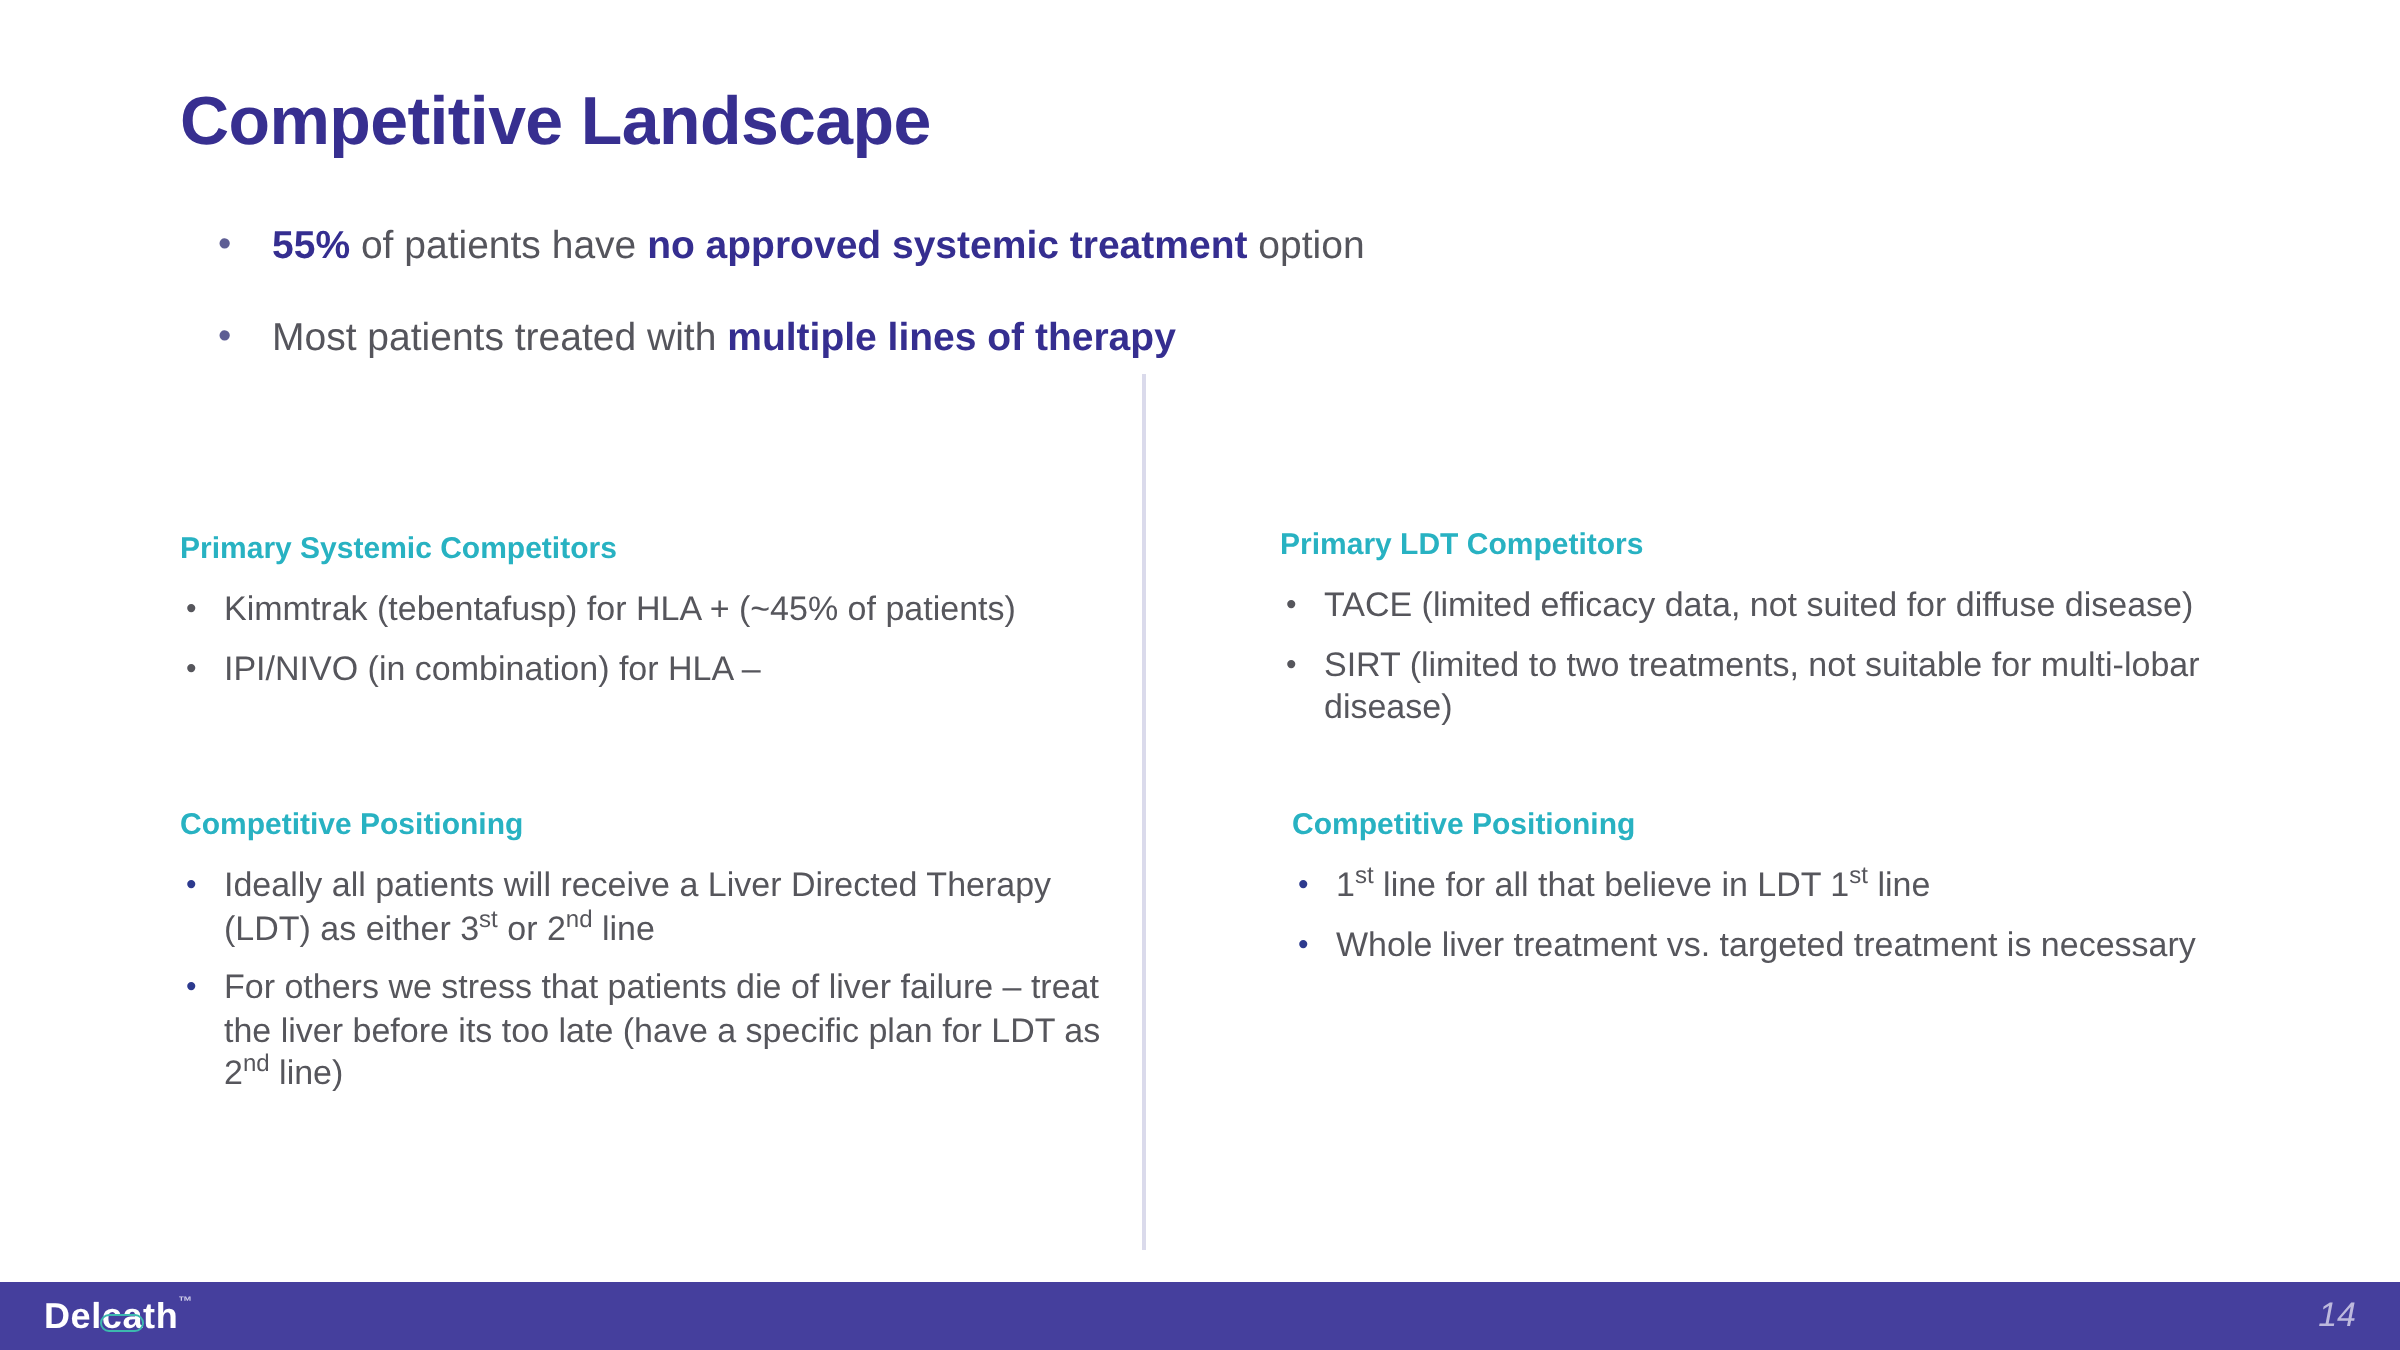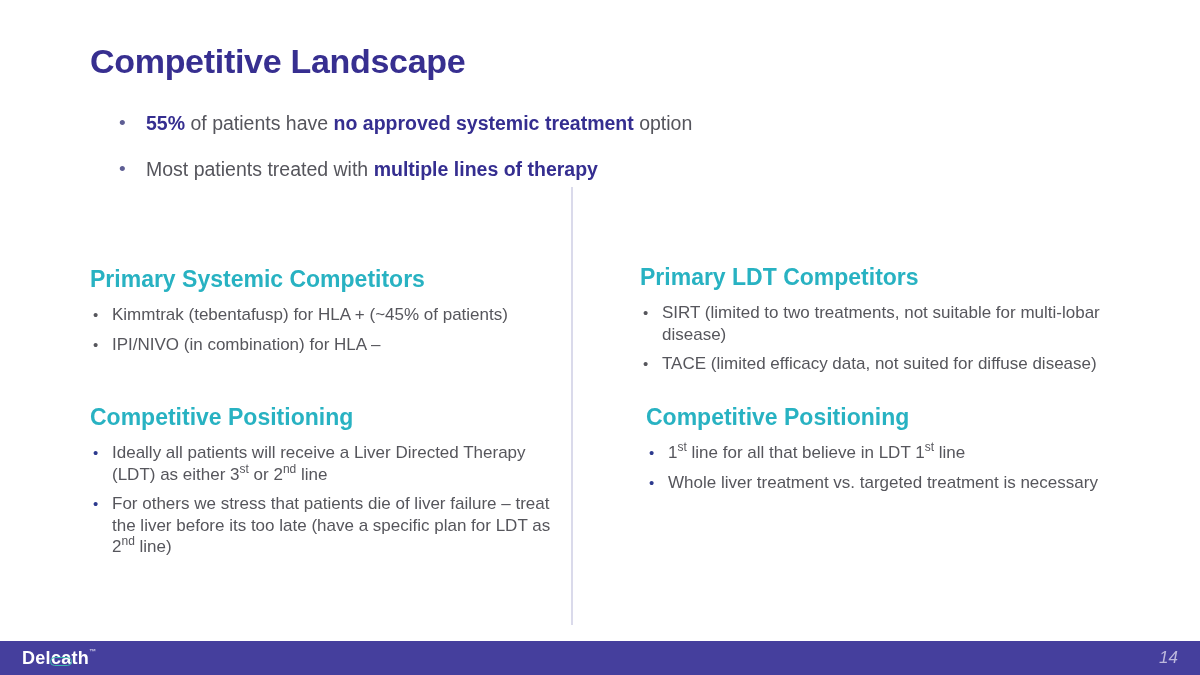--- a/index.html
+++ b/index.html
@@ -7,21 +7,21 @@
     position:relative; width:1200px; height:675px; background:#ffffff;
     font-family:"Liberation Sans", sans-serif; overflow:hidden;
     margin:0 auto;
   }
   
   .title {
     position:absolute; left:90px; top:42px;
     font-size:34px; font-weight:700; color:#372F90; letter-spacing:-0.3px;
   }
   
-  .intro { position:absolute; left:116px; top:110px; }
+  .intro { position:absolute; left:106px; top:110px; }
   .intro-item {
     position:relative; padding-left:30px; font-size:19.5px; color:#55555C;
     margin-bottom:20px; line-height:26px;
   }
   .intro-item::before {
     content:"\2022"; position:absolute; left:3px; top:0;
     color:#5E5E94; font-size:19px;
   }
   .accent { color:#352E90; font-weight:700; }
   
@@ -29,21 +29,21 @@
     position:absolute; left:571px; top:187px; width:2px; height:438px;
     background:#DADAEB;
   }
   
   .section { position:absolute; }
   #left-competitors  { left:90px;  top:266px; width:462px; }
   #left-positioning  { left:90px;  top:404px; width:462px; }
   #right-competitors { left:640px; top:264px; width:522px; }
   #right-positioning { left:646px; top:404px; width:518px; }
   .section-heading {
-    font-size:23px; font-weight:700; color:#28B2C2; margin:0 0 11px 0;
+    font-size:15px; font-weight:700; color:#28B2C2; margin:0 0 11px 0;
   }
   .bullet {
     position:relative; padding-left:22px; font-size:17px; line-height:21.5px;
     color:#56565C; margin-bottom:8px;
   }
   .bullet::before {
     content:"\2022"; position:absolute; left:3px; top:0; font-size:15px;
   }
   .gray-dot::before { color:#56565C; }
   .blue-dot::before { color:#2D3A8E; }
@@ -96,22 +96,22 @@
     <div class="bullet blue-dot">
       <span>Ideally all patients will receive a Liver Directed Therapy (LDT) as either 3</span><sup>st</sup><span> or 2</span><sup>nd</sup><span> line</span>
     </div>
     <div class="bullet blue-dot">
       <span>For others we stress that patients die of liver failure – treat the liver before its too late (have a specific plan for LDT as 2</span><sup>nd</sup><span> line)</span>
     </div>
   </div>
 
   <div class="section" id="right-competitors">
     <h3 class="section-heading">Primary LDT Competitors</h3>
+    <div class="bullet gray-dot">TACE (limited efficacy data, not suited for diffuse disease)</div>
     <div class="bullet gray-dot">SIRT (limited to two treatments, not suitable for multi-lobar disease)</div>
-    <div class="bullet gray-dot">TACE (limited efficacy data, not suited for diffuse disease)</div>
   </div>
 
   <div class="section" id="right-positioning">
     <h3 class="section-heading">Competitive Positioning</h3>
     <div class="bullet blue-dot">
       <span>1</span><sup>st</sup><span> line for all that believe in LDT 1</span><sup>st</sup><span> line</span>
     </div>
     <div class="bullet blue-dot">Whole liver treatment vs. targeted treatment is necessary</div>
   </div>
 

